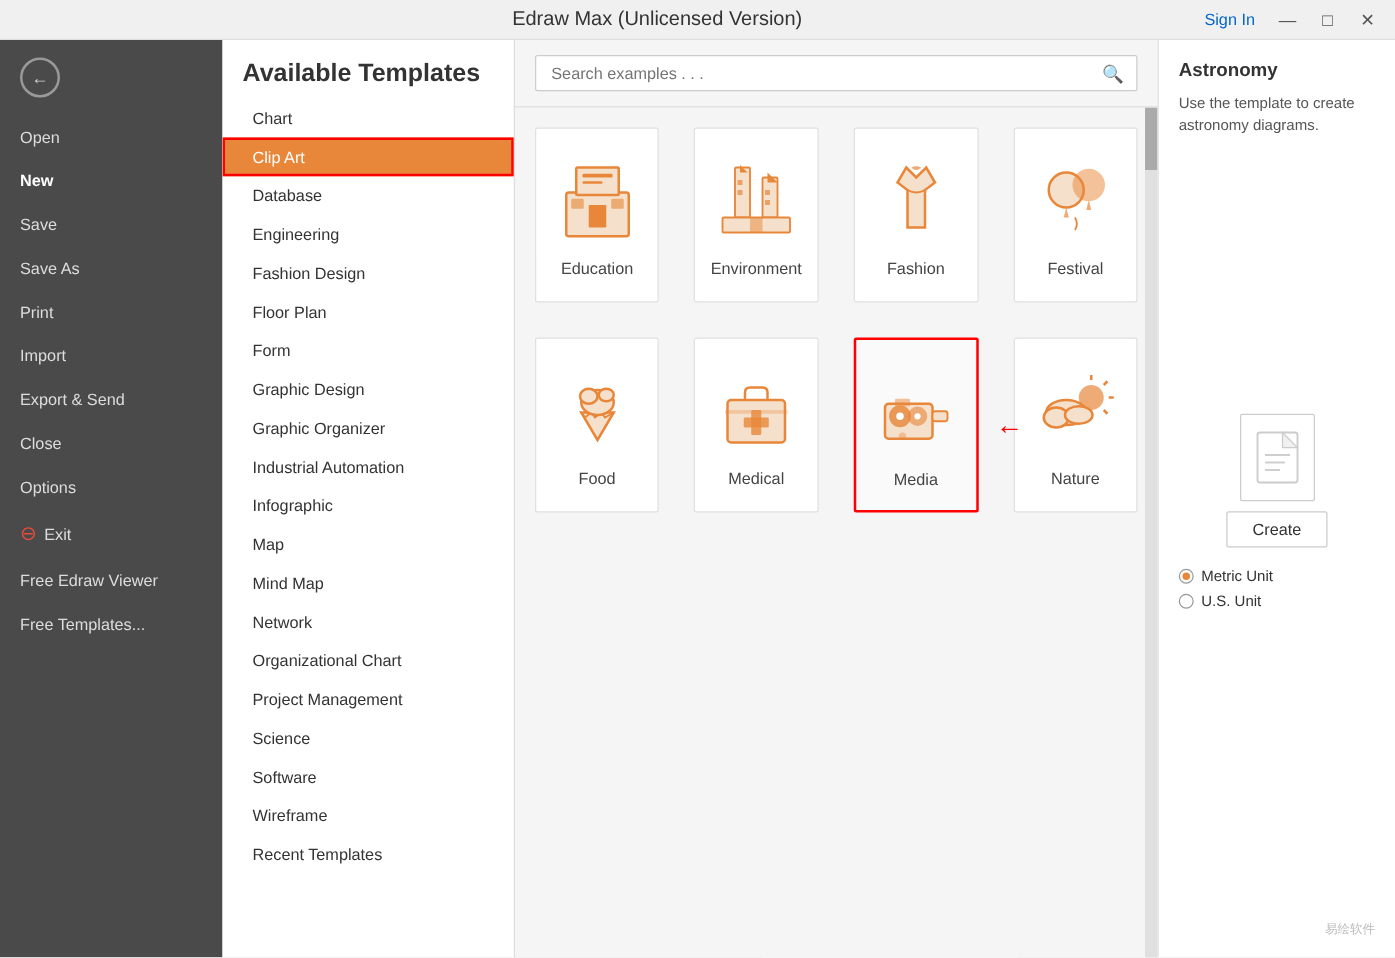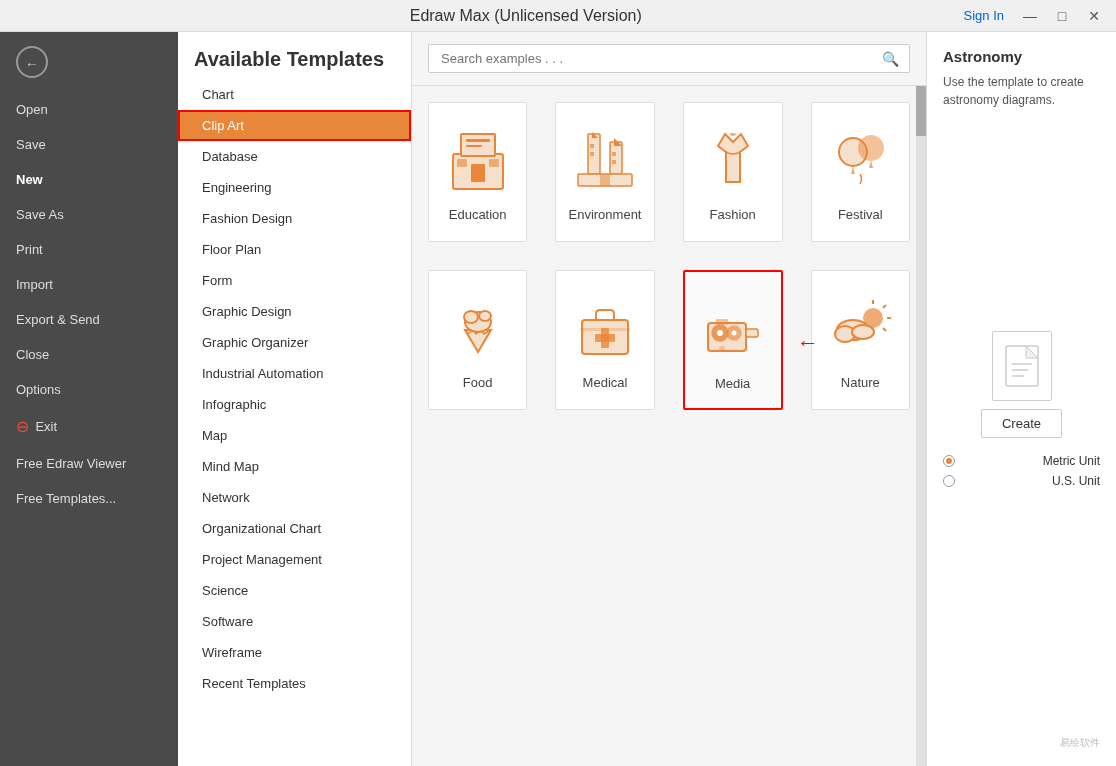--- a/index.html
+++ b/index.html
@@ -242,21 +242,20 @@
       margin-top: 16px;
     }
     .unit-option {
       display: flex;
       align-items: center;
       gap: 6px;
       font-size: 12px;
       color: #333;
       margin-bottom: 6px;
       cursor: pointer;
-      justify-content: space-between;
     }
     .radio-circle {
       width: 12px; height: 12px;
       border-radius: 50%;
       border: 1px solid #999;
       display: flex; align-items: center; justify-content: center;
     }
     .radio-circle.checked::after {
       content: '';
       width: 6px; height: 6px;
@@ -280,22 +279,22 @@
   </div>
 </div>
 
 <div class="main-container">
 
   <div class="sidebar">
     <div class="sidebar-back">
       <div class="back-circle">←</div>
     </div>
     <div class="sidebar-menu-item">Open</div>
+    <div class="sidebar-menu-item" style="font-weight:600; color:white;">New</div>
     <div class="sidebar-menu-item">Save</div>
-    <div class="sidebar-menu-item" style="font-weight:600; color:white;">New</div>
     <div class="sidebar-menu-item">Save As</div>
     <div class="sidebar-menu-item">Print</div>
     <div class="sidebar-menu-item">Import</div>
     <div class="sidebar-menu-item">Export &amp; Send</div>
     <div class="sidebar-menu-item">Close</div>
     <div class="sidebar-menu-item">Options</div>
     <div class="sidebar-menu-item" style="display:flex; align-items:center; gap:6px;">
       <span style="color:#e74c3c; font-size:16px;">⊖</span>
       <span>Exit</span>
     </div>

